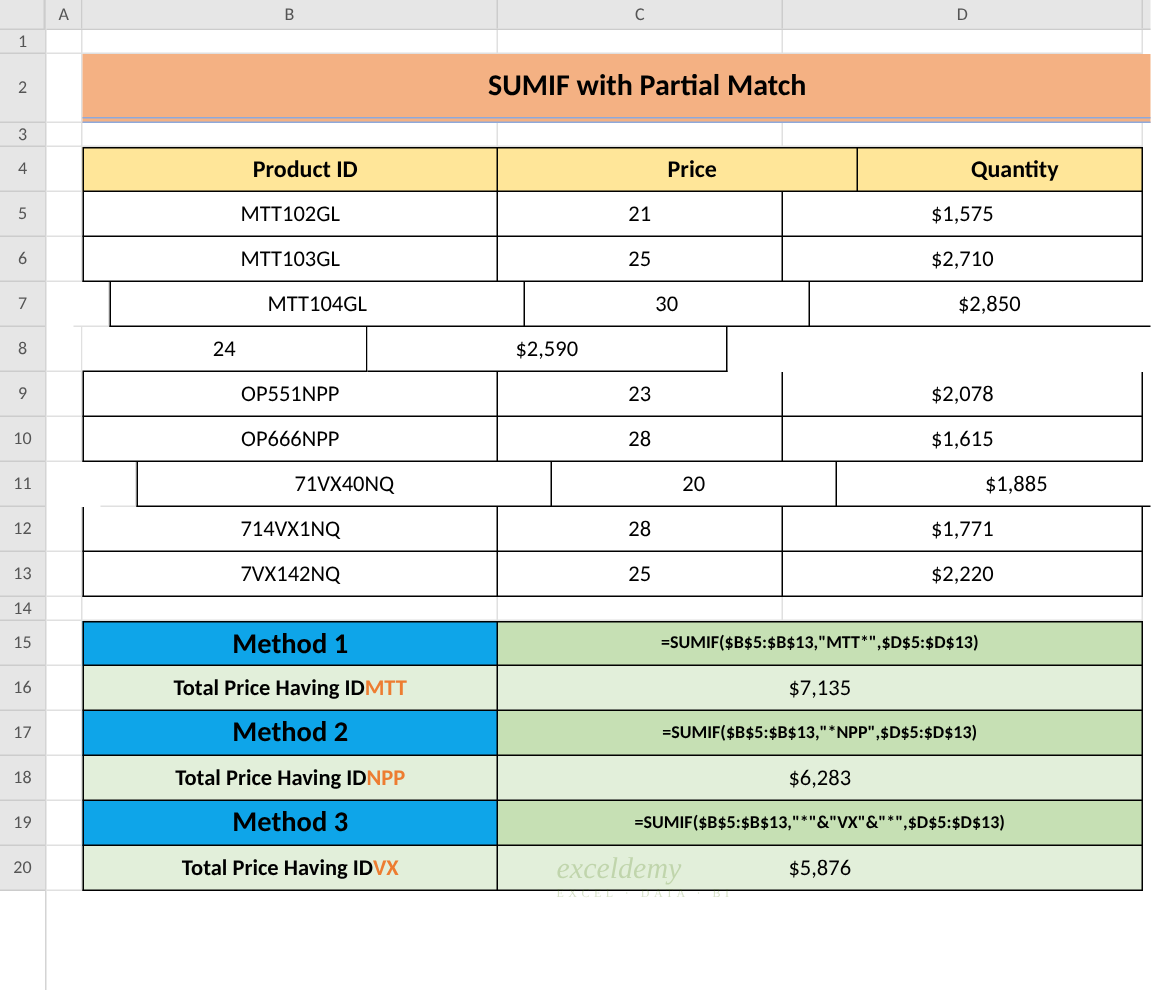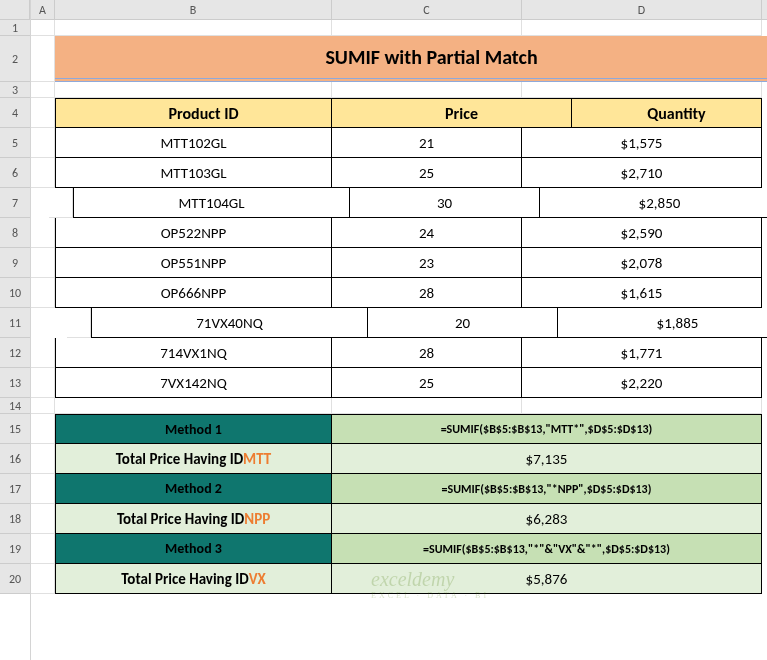--- a/index.html
+++ b/index.html
@@ -104,23 +104,23 @@
     .table-border-bottom {
       border-bottom: 1px solid #000 !important;
     }
     .table-border-left {
       border-left: 1px solid #000 !important;
     }
     .table-border-top {
       border-top: 1px solid #000 !important;
     }
     .method-label {
-      background: #0f766e;
-      font-weight: bold;
-      font-size: 14px;
+      background: #0ea5e9;
+      font-weight: bold;
+      font-size: 19px;
     }
     .method-value {
       background: #c6e0b4;
       font-size: 12px;
       font-weight: bold;
     }
     .result-label {
       background: #e2efda;
       font-weight: bold;
       font-size: 15px;
@@ -229,21 +229,20 @@
     <div class="cell data-cell col-d table-border-right table-border-bottom">$2,710</div>
   </div>
           <div class="row" style="height: 30px; margin-left: 18px;">
     <div class="cell col-a"></div>
     <div class="cell data-cell col-b table-border-left table-border-right table-border-bottom">MTT104GL</div>
     <div class="cell data-cell col-c table-border-right table-border-bottom">30</div>
     <div class="cell data-cell col-d table-border-right table-border-bottom">$2,850</div>
   </div>
           <div class="row" style="height: 30px;">
     <div class="cell col-a"></div>
-    <div class="cell data-cell col-b table-border-left table-border-right table-border-bottom">OP522NPP</div>
     <div class="cell data-cell col-c table-border-right table-border-bottom">24</div>
     <div class="cell data-cell col-d table-border-right table-border-bottom">$2,590</div>
   </div>
           <div class="row" style="height: 30px;">
     <div class="cell col-a"></div>
     <div class="cell data-cell col-b table-border-left table-border-right table-border-bottom">OP551NPP</div>
     <div class="cell data-cell col-c table-border-right table-border-bottom">23</div>
     <div class="cell data-cell col-d table-border-right table-border-bottom">$2,078</div>
   </div>
           <div class="row" style="height: 30px;">

